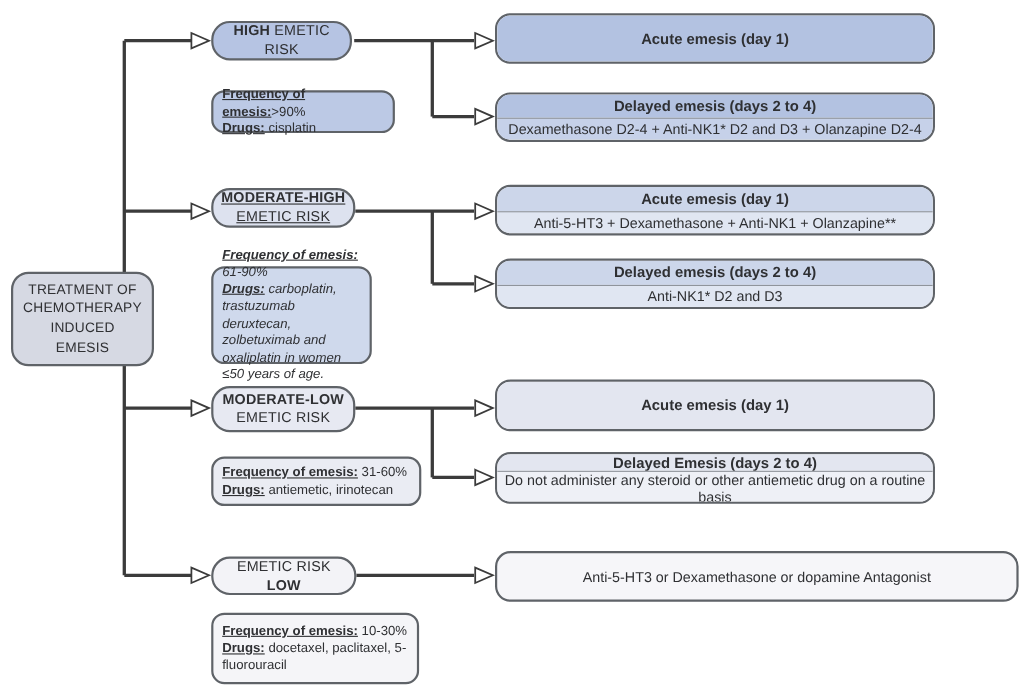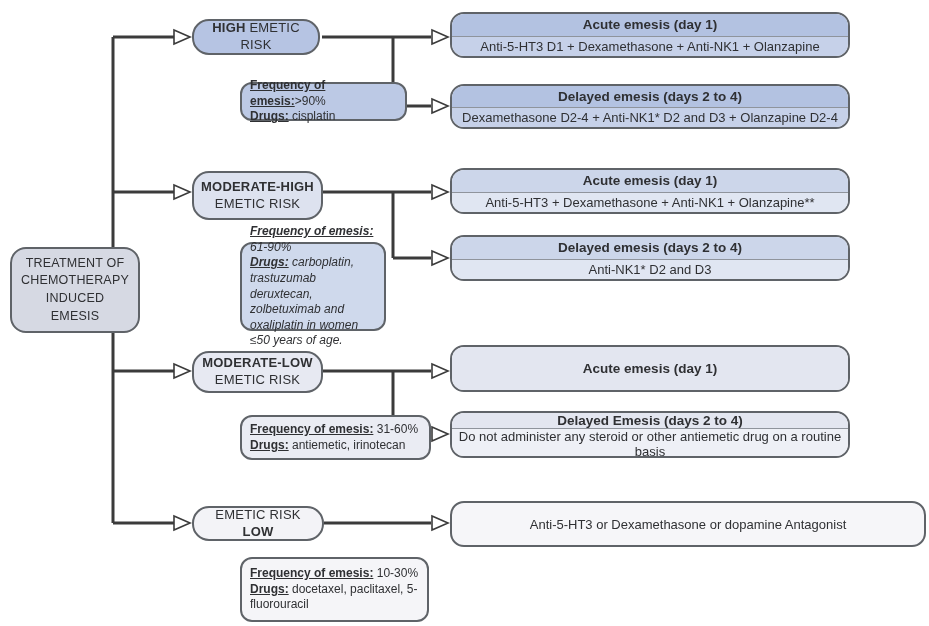--- a/index.html
+++ b/index.html
@@ -16,28 +16,28 @@
     background:var(--root_fill);display:flex;align-items:center;justify-content:center;
     text-align:center;font-size:12.5px;line-height:1.42;white-space:pre-line;letter-spacing:.2px;
   }
 
   
   .pill{
     border-radius:17px;display:flex;flex-direction:column;align-items:center;justify-content:center;
     text-align:center;font-size:13px;line-height:1.3;letter-spacing:.2px;
   }
   .p1{left:192px;top:19px;width:128px;height:36px;background:var(--s1_pill);}
-  .p2{left:192px;top:171px;width:131px;height:49px;background:var(--s2_pill);}
+  .p2{left:192px;top:171px;width:131px;height:36px;background:var(--s2_pill);text-decoration:underline;}
   .p3{left:192px;top:351px;width:131px;height:42px;background:var(--s3_pill);}
   .p4{left:192px;top:506px;width:132px;height:35px;background:var(--s4_pill);}
 
   
   .note{
     border-radius:12px;font-size:12px;line-height:1.3;padding:3px 8px;
-    display:flex;flex-direction:column;justify-content:center;margin-left:48px;
+    display:flex;flex-direction:column;justify-content:center;
   }
   .n1{left:192px;top:82px;width:167px;height:39px;background:var(--s1_note);}
   .n2{left:192px;top:242px;width:146px;height:89px;background:var(--s2_note);font-style:italic;}
   .n3{left:192px;top:415px;width:191px;height:45px;background:var(--s3_note);}
   .n4{left:192px;top:557px;width:189px;height:65px;background:var(--s4_note);}
   .nl{font-weight:bold;text-decoration:underline;}
 
   
   .tbox{
     left:450px;width:400px;border-radius:14px;overflow:hidden;
@@ -102,21 +102,20 @@
   <div class="node pill p1">
     <div><b>HIGH</b><span> EMETIC</span></div>
     <div><b></b><span>RISK</span></div>
   </div>
   <div class="node note n1">
     <div><span class="nl">Frequency of emesis:</span><span>&gt;90%</span></div>
     <div><span class="nl">Drugs:</span><span> cisplatin</span></div>
   </div>
   <div class="node tbox t-s1 b1a">
     <div class="tbox-title">Acute emesis (day 1)</div>
-    <div class="tbox-body">Anti-5-HT3 D1 + Dexamethasone + Anti-NK1 + Olanzapine</div>
   </div>
   <div class="node tbox t-s1 b1d">
     <div class="tbox-title">Delayed emesis (days 2 to 4)</div>
     <div class="tbox-body">Dexamethasone D2-4 + Anti-NK1* D2 and D3 + Olanzapine D2-4</div>
   </div>
 
   <div class="node pill p2">
     <div><b>MODERATE-HIGH</b><span></span></div>
     <div><b></b><span>EMETIC RISK</span></div>
   </div>

